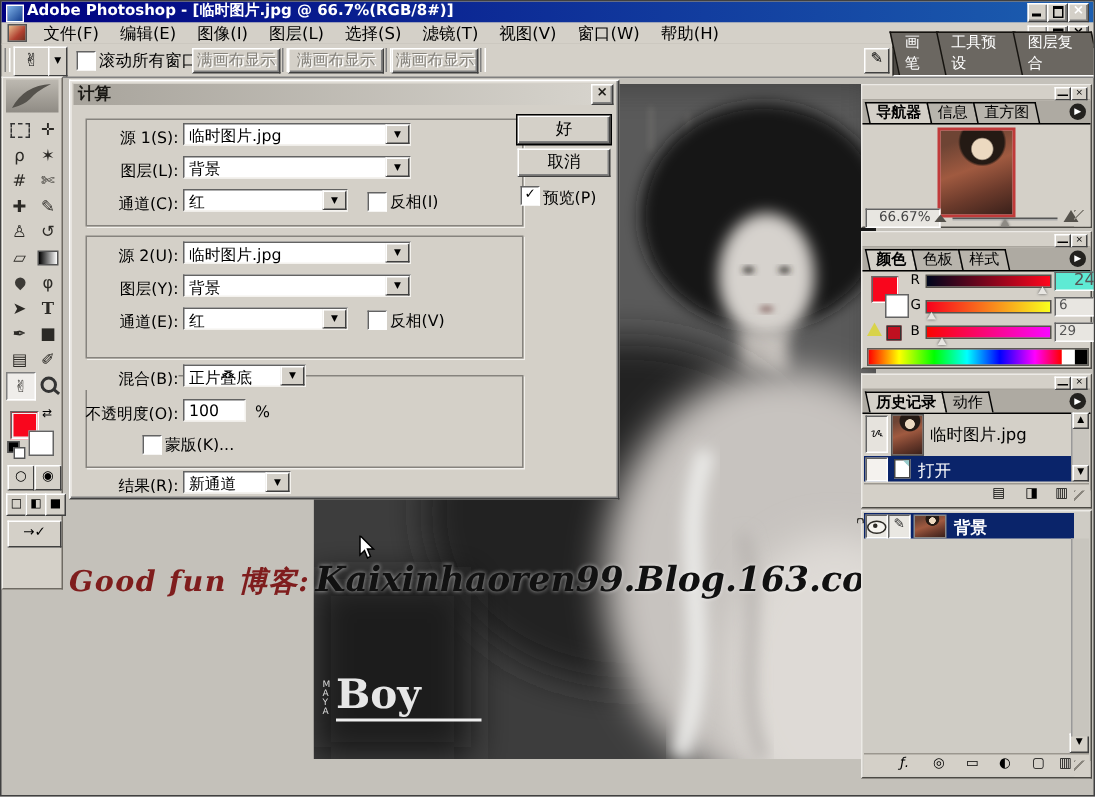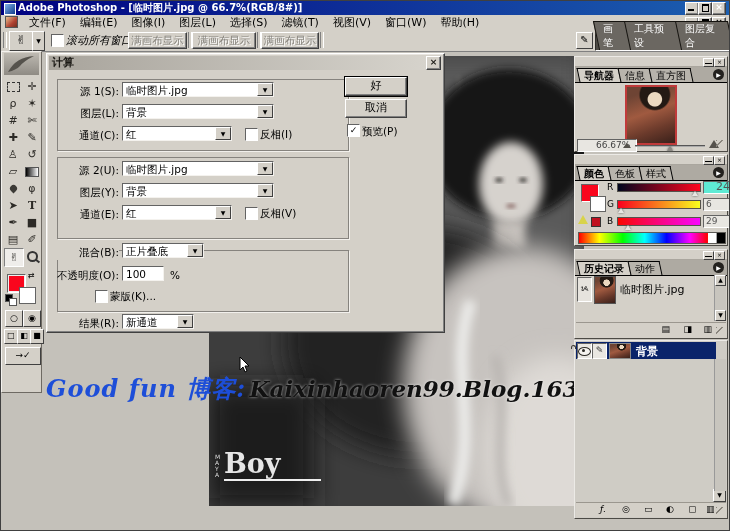--- a/index.html
+++ b/index.html
@@ -73,21 +73,21 @@
   .lock{position:relative;width:7px;height:5px;background:#3c3a36;}
   .lock::before{content:"";position:absolute;top:-4px;left:1px;width:3px;height:3px;border:1px solid #3c3a36;border-bottom:none;border-radius:3px 3px 0 0;}
   .pagei{width:9px;height:11px;background:#fff;border:1px solid #444;position:relative;}
   .pagei::after{content:"";position:absolute;right:0;top:0;border:2px solid #9cc;border-left-color:transparent;border-bottom-color:transparent;}
   .thumbw{background:radial-gradient(circle at 58% 22%,#ecd9c0 0 13%,transparent 15%),
           radial-gradient(circle at 58% 14%,#241a14 0 26%,transparent 29%),
           linear-gradient(160deg,#6e4434 15%,#a05a40 45%,#6b3a2b 72%,#39201a 100%);}
   .scrl{background:#d4d0c8;border:1px solid;border-color:#fff #404040 #404040 #fff;font-size:6px;text-align:center;}
   .spectrum{background:linear-gradient(90deg,#f00 0%,#ff0 14%,#0f0 30%,#0ff 45%,#00f 60%,#f0f 76%,#f00 88%,#fff 88.5%,#fff 94%,#000 94.5%);
             border:1px solid #5c5a55;}
-  .watermark-prefix{font-family:"DejaVu Serif","Liberation Serif",serif;font-weight:bold;font-style:italic;font-size:24px;color:#1d4ed8;letter-spacing:1px;}
+  .watermark-prefix{font-family:"DejaVu Serif","Liberation Serif",serif;font-weight:bold;font-style:italic;font-size:19px;color:#7f1d1d;letter-spacing:1px;}
   .watermark-url{font-family:"DejaVu Serif","Liberation Serif",serif;font-style:italic;font-weight:bold;font-size:23px;color:#111;text-shadow:0 0 3px #ffffffaa;}
   .small{font-size:9px;}
 </style>
 </head>
 <body>
 
 <div class="app">
 
   <div class="abs titlebar">
     <div class="abs" style="left:3px;top:2px;width:10px;height:10px;background:linear-gradient(135deg,#7fb2e8,#123c8c);border:1px solid #fff;"></div>
@@ -119,21 +119,21 @@
         <span style="display:block;width:5px;height:5px;border:1px solid #000;border-top-width:2px;margin:1px auto;"></span>
       </div>
     <div class="abs wbtn btn" style="right:3px;top:2px;font-size:9px;line-height:9px;font-weight:bold;"><span>×</span></div>
   </div>
 
   <div class="abs optbar">
     <div class="abs vsep" style="left:2px;top:3px;"></div>
     <div class="abs raised" style="left:8px;top:2px;width:22px;height:18px;text-align:center;line-height:16px;font-size:12px;"><span>✌</span></div>
     <div class="abs raised" style="left:31px;top:2px;width:11px;height:18px;font-size:6px;line-height:17px;text-align:center;"><span>▼</span></div>
     <div class="abs cb" style="left:50px;top:5px;"></div>
-    <span class="abs" style="left:65px;top:4px;font-style:italic;">滚动所有窗口</span>
+    <span class="abs" style="left:65px;top:4px;">滚动所有窗口</span>
     <div class="abs btn disabled" style="left:127px;top:3px;width:57px;height:15px;line-height:14px;font-size:10.5px;">满画布显示</div>
     <div class="abs vsep" style="left:187px;top:3px;"></div>
     <div class="abs btn disabled" style="left:191px;top:3px;width:62px;height:15px;line-height:14px;font-size:10.5px;">满画布显示</div>
     <div class="abs vsep" style="left:256px;top:3px;"></div>
     <div class="abs btn disabled" style="left:260px;top:3px;width:56px;height:15px;line-height:14px;font-size:10.5px;">满画布显示</div>
     <div class="abs vsep" style="left:319px;top:3px;"></div>
     <div class="abs raised" style="left:575px;top:3px;width:15px;height:15px;text-align:center;line-height:14px;font-size:10px;"><span>✎</span></div>
     <div class="abs well" style="left:594px;top:2px;width:133px;height:18px;">
       <div class="ptab"><span>画笔</span></div>
       <div class="ptab"><span>工具预设</span></div>
@@ -273,21 +273,21 @@
 
   <div class="abs" style="left:45px;top:372px;white-space:nowrap;">
     <span class="watermark-prefix">Good fun 博客:</span>
     <span class="watermark-url">Kaixinhaoren99.Blog.163.com</span>
   </div>
 
   <svg class="abs" style="left:238px;top:356px;" width="12" height="16">
     <polygon points="1,0 1,13 4,10 6,15 8,14 6,9 10,9" fill="#fff" stroke="#000" stroke-width="1"></polygon>
   </svg>
 
-  <div class="abs raised raised2" style="left:45px;top:52px;width:365px;height:278px;padding-left:32px;">
+  <div class="abs raised raised2" style="left:45px;top:52px;width:365px;height:278px;">
     <div class="abs" style="left:2px;top:2px;right:2px;height:14px;background:linear-gradient(90deg,#a8a49c,#d8d5ce);line-height:14px;padding-left:3px;font-weight:bold;font-size:11px;color:#1c1a16;">
       <span>计算</span>
       <div class="abs btn" style="right:1px;top:0px;width:13px;height:12px;font-size:9px;line-height:10px;font-weight:bold;"><span>×</span></div>
     </div>
 
     <div class="abs etched" style="left:10px;top:25px;width:290px;height:70px;"></div>
     <span class="lblr" style="left:4px;top:31px;width:68px;">源 1(S):</span>
     <div class="combo" style="left:75px;top:28px;width:152px;">
       <span class="txt">临时图片.jpg</span>
       <span class="ab">▼</span>
@@ -357,21 +357,21 @@
         </div>
       <div class="pbtn" style="right:2px;font-size:6px;line-height:6px;"><span>×</span></div>
     </div>
     <div class="tabsrow">
       <div class="tab on"><span>导航器</span></div>
       <div class="tab"><span>信息</span></div>
       <div class="tab"><span>直方图</span></div>
       <div class="pplay"><span>▶</span></div>
     </div>
     <div class="abs thumbw" style="left:50px;top:28px;width:48px;height:56px;border:2px solid #c03a3a;"></div>
-    <div class="abs sunken" style="left:2px;top:82px;width:40px;height:11px;font-size:9px;line-height:10px;padding-left:18px;color:#444;background:#e8e6e1;"><span>66.67%</span></div>
+    <div class="abs sunken" style="left:2px;top:82px;width:40px;height:11px;font-size:9px;line-height:10px;padding-left:8px;color:#444;background:#e8e6e1;"><span>66.67%</span></div>
     <div class="abs" style="left:48px;top:86px;width:0;height:0;border-left:4px solid transparent;border-right:4px solid transparent;border-bottom:5px solid #55524c;"></div>
     <div class="abs" style="left:60px;top:88px;width:70px;border-top:2px groove #aaa;">
       <div class="ptr" style="left:32px;top:-1px;border-bottom-color:#8d8a84;"></div>
     </div>
     <div class="abs" style="left:134px;top:83px;width:0;height:0;border-left:5px solid transparent;border-right:5px solid transparent;border-bottom:8px solid #55524c;"></div>
     <div class="grip"></div>
   </div>
 
   <div class="panel" style="top:153px;height:92px;">
     <div class="ptitle">
@@ -423,20 +423,25 @@
       <div class="tab"><span>动作</span></div>
       <div class="pplay"><span>▶</span></div>
     </div>
 
     <div class="abs" style="left:1px;top:25px;width:140px;height:28px;">
       <div class="abs sunken" style="left:1px;top:2px;width:13px;height:23px;background:#e6e3dd;font-size:8px;line-height:22px;text-align:center;">ᝰ</div>
       <div class="abs thumbw" style="left:18px;top:1px;width:20px;height:26px;border:1px solid #555;"></div>
       <span class="abs" style="left:44px;top:7px;font-size:11px;">临时图片.jpg</span>
     </div>
 
+    <div class="abs bluerow" style="left:1px;top:54px;width:140px;height:17px;">
+      <div class="abs sunken" style="left:1px;top:1px;width:13px;height:14px;background:#f4f2ee;"></div>
+      <div class="abs pagei" style="left:20px;top:2px;"></div>
+      <span class="abs" style="left:36px;top:2px;font-size:11px;">打开</span>
+    </div>
 
     <div class="abs" style="right:1px;top:25px;width:11px;height:46px;background:#c8c5be;border-left:1px solid #999;">
       <div class="scrl" style="width:9px;height:9px;line-height:8px;"><span>▲</span></div>
       <div class="scrl" style="position:absolute;bottom:0;width:9px;height:9px;line-height:8px;"><span>▼</span></div>
     </div>
 
     <div class="abs" style="left:1px;bottom:1px;right:1px;height:14px;border-top:1px solid #9b978f;background:#d4d0c8;">
       <span class="abs" style="right:56px;top:1px;font-size:9px;">▤</span>
       <span class="abs" style="right:34px;top:1px;font-size:9px;">◨</span>
       <span class="abs" style="right:14px;top:1px;font-size:9px;">▥</span>

